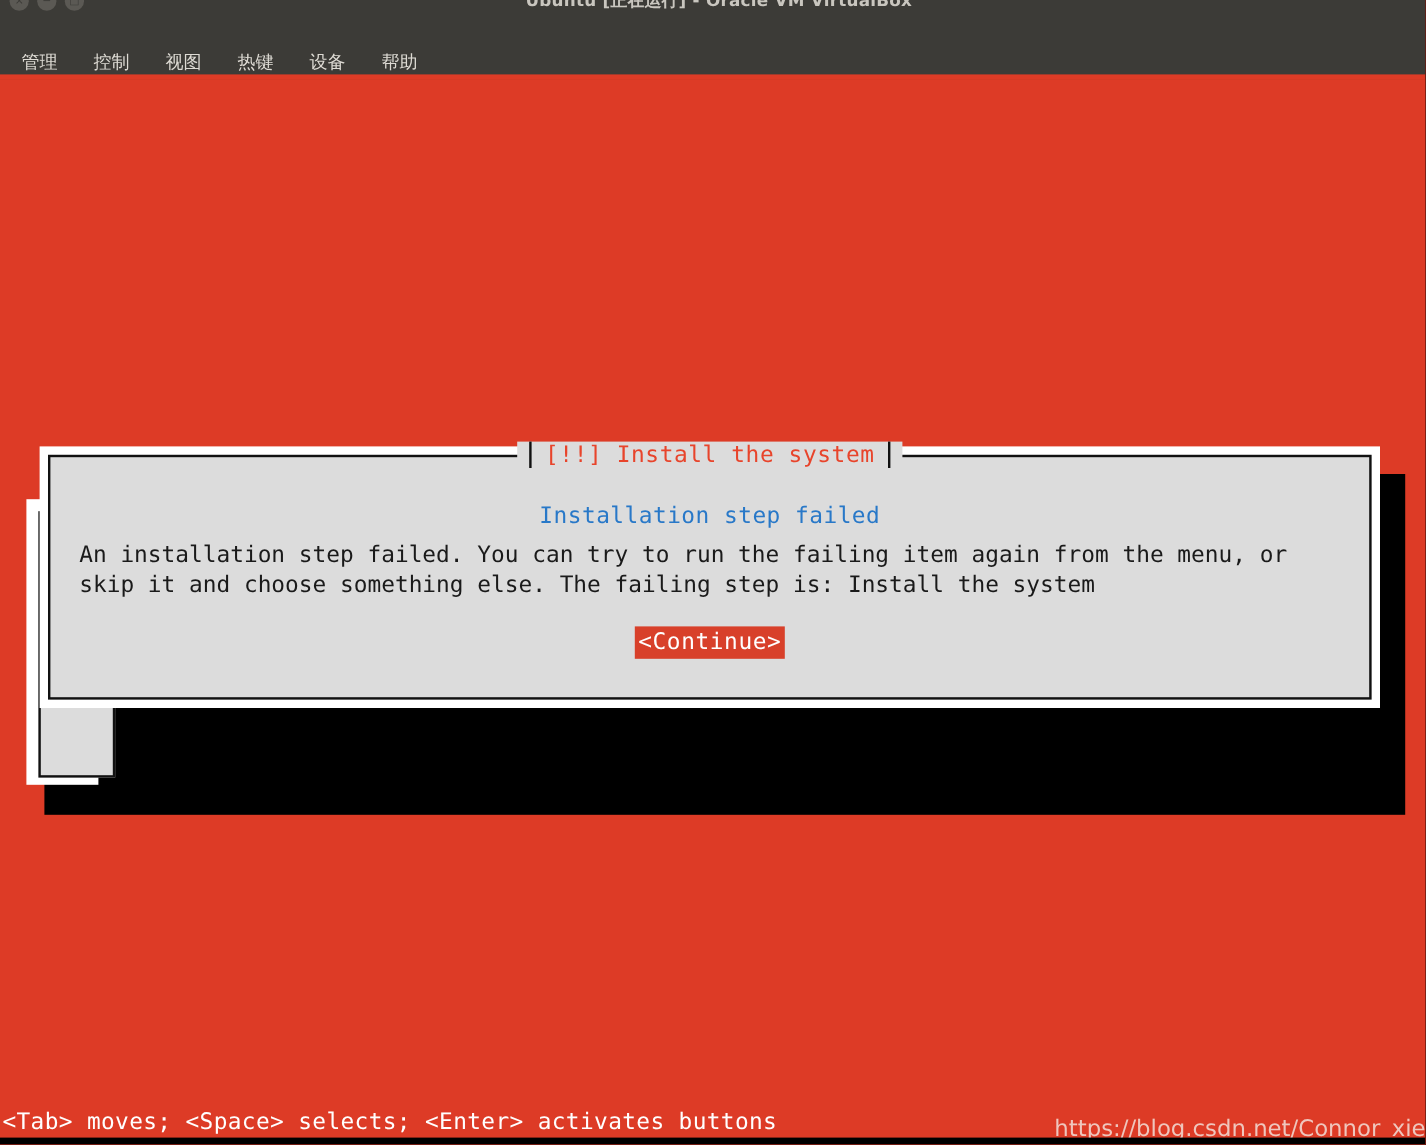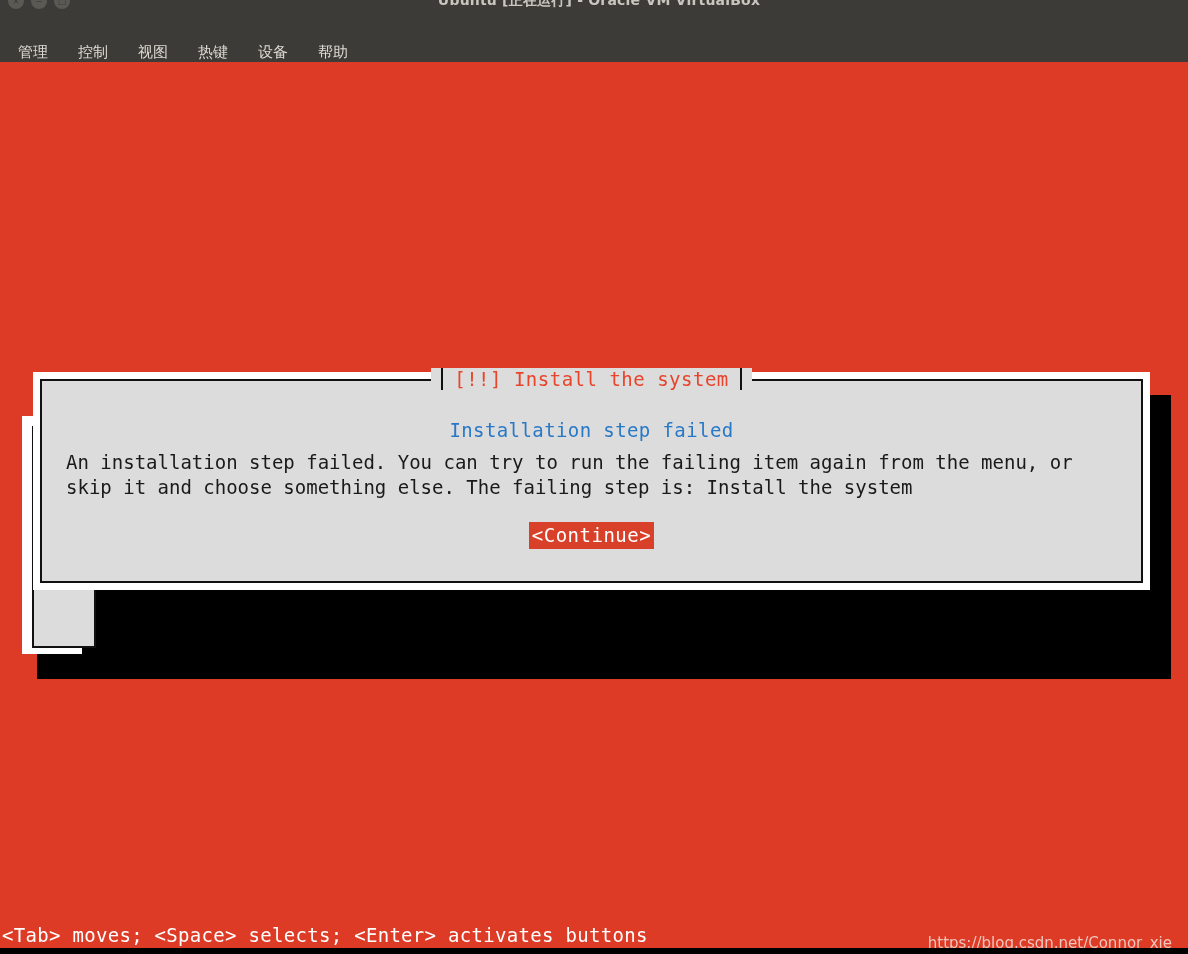--- a/index.html
+++ b/index.html
@@ -233,25 +233,25 @@
   #status-help {
     color: #ffffff;
     font-family: "DejaVu Sans Mono", monospace;
     font-size: 19px;
     letter-spacing: 0.3px;
     padding-left: 2px;
     white-space: nowrap;
   }
   #watermark {
     position: absolute;
-    right: 16px;
+    right: 0;
     bottom: 2px;
     color: #efc6bd;
     font-family: "DejaVu Sans", sans-serif;
-    font-size: 15px;
+    font-size: 19px;
     white-space: nowrap;
   }
   #bottom-edge {
     position: absolute;
     left: 0;
     bottom: 0;
     width: 1188px;
     height: 6px;
     background: #000000;
   }

